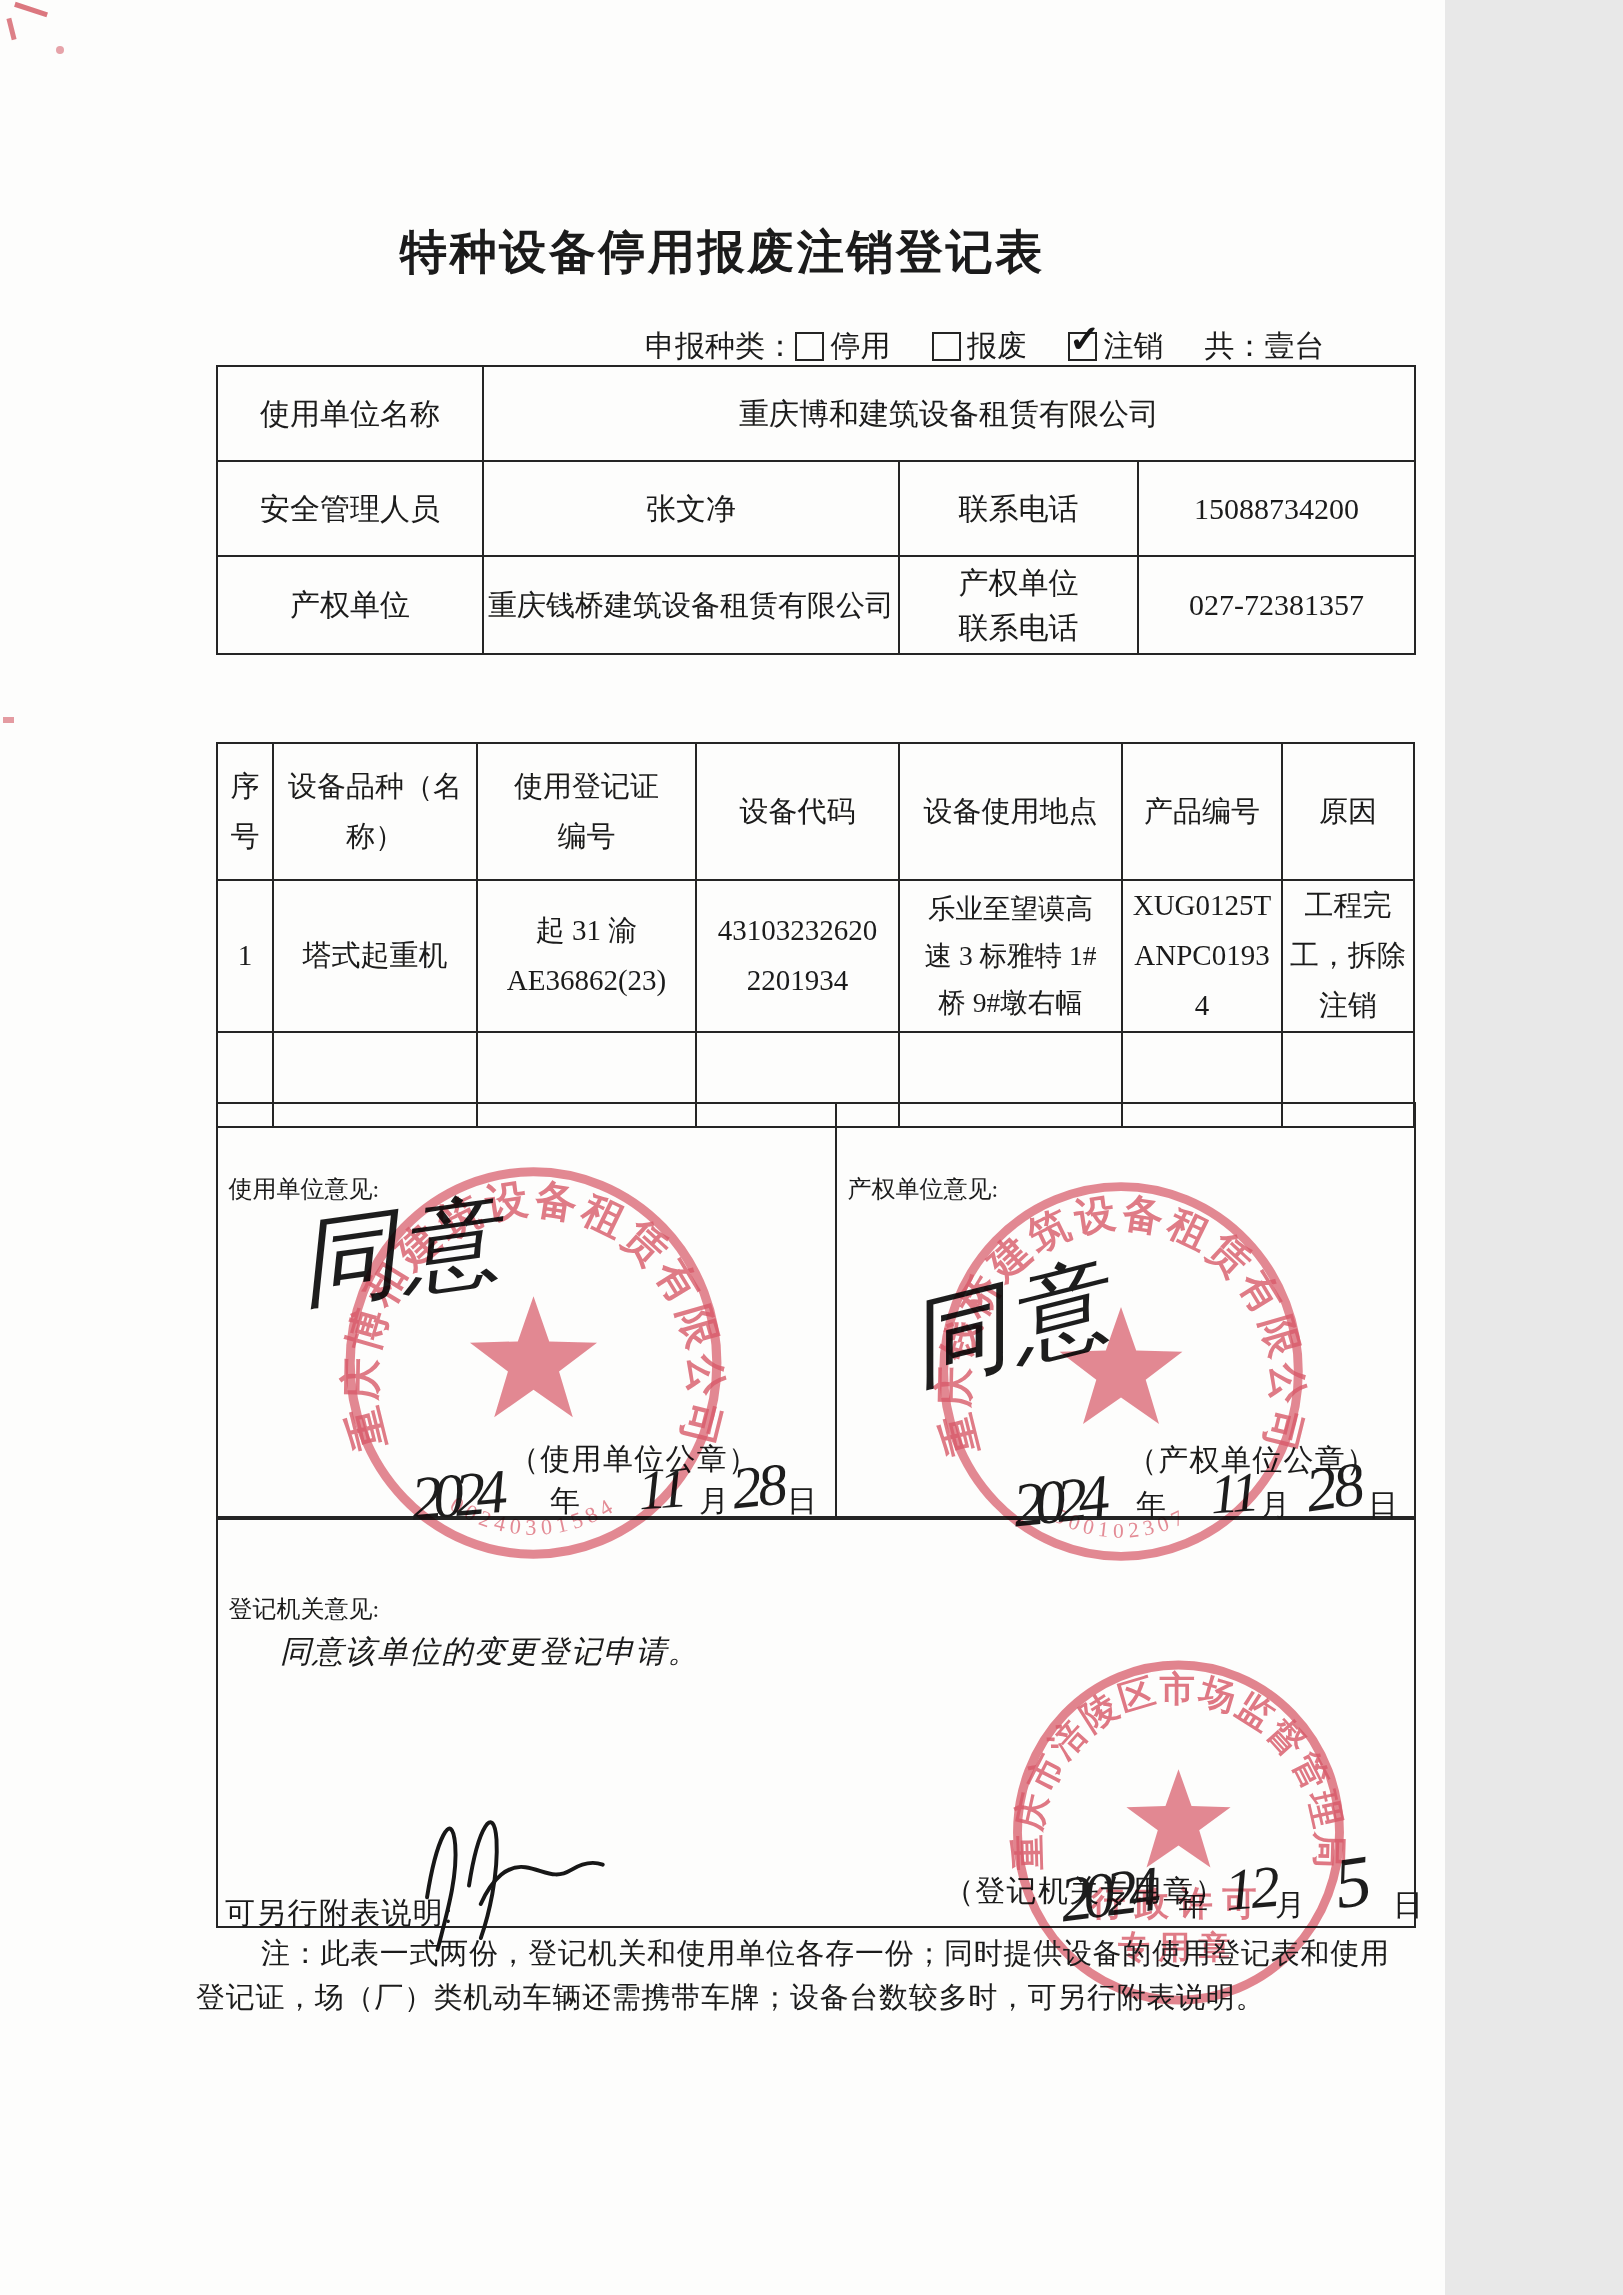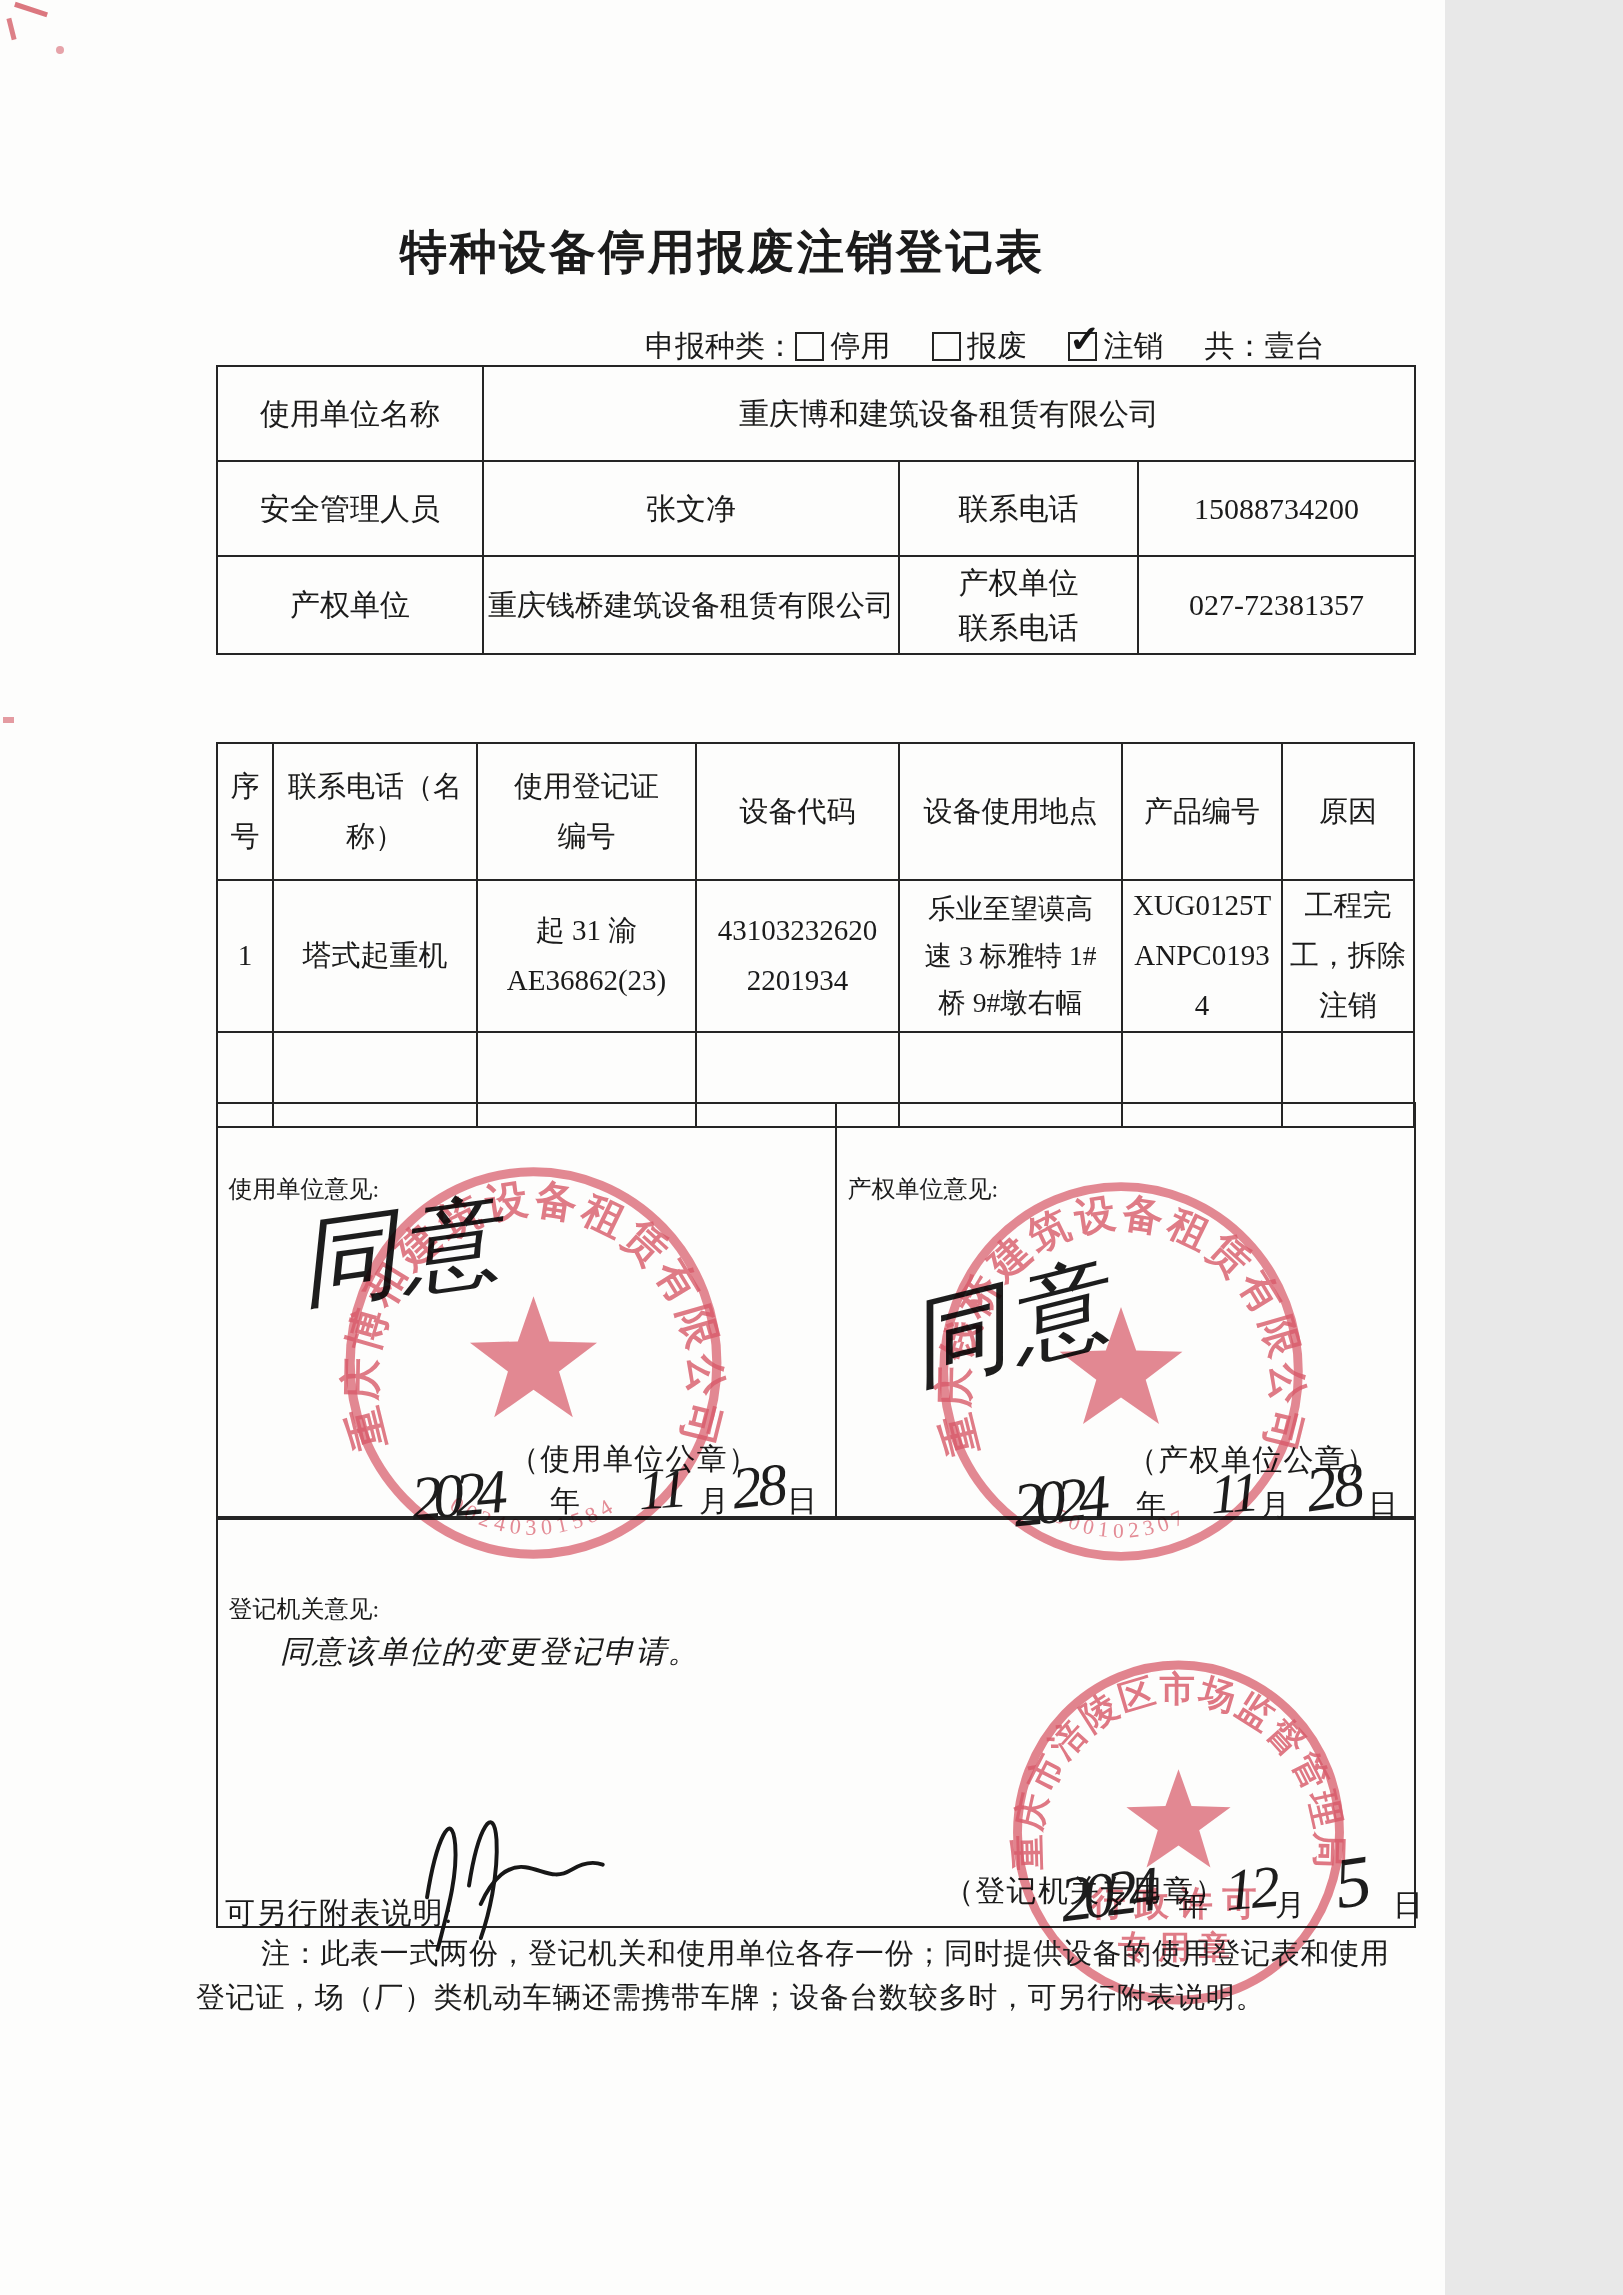--- a/index.html
+++ b/index.html
@@ -91,21 +91,21 @@
         <col style="width:219px">
         <col style="width:203px">
         <col style="width:223px">
         <col style="width:160px">
         <col style="width:132px">
       </colgroup>
     <tbody>
         <tr style="height:137px">
       <td>序
 号</td>
-      <td>联系电话（名
+      <td>设备品种（名
 称）</td>
       <td>使用登记证
 编号</td>
       <td>设备代码</td>
       <td>设备使用地点</td>
       <td>产品编号</td>
       <td>原因</td>
     </tr>
     <tr style="height:131px">
       <td>1</td>

